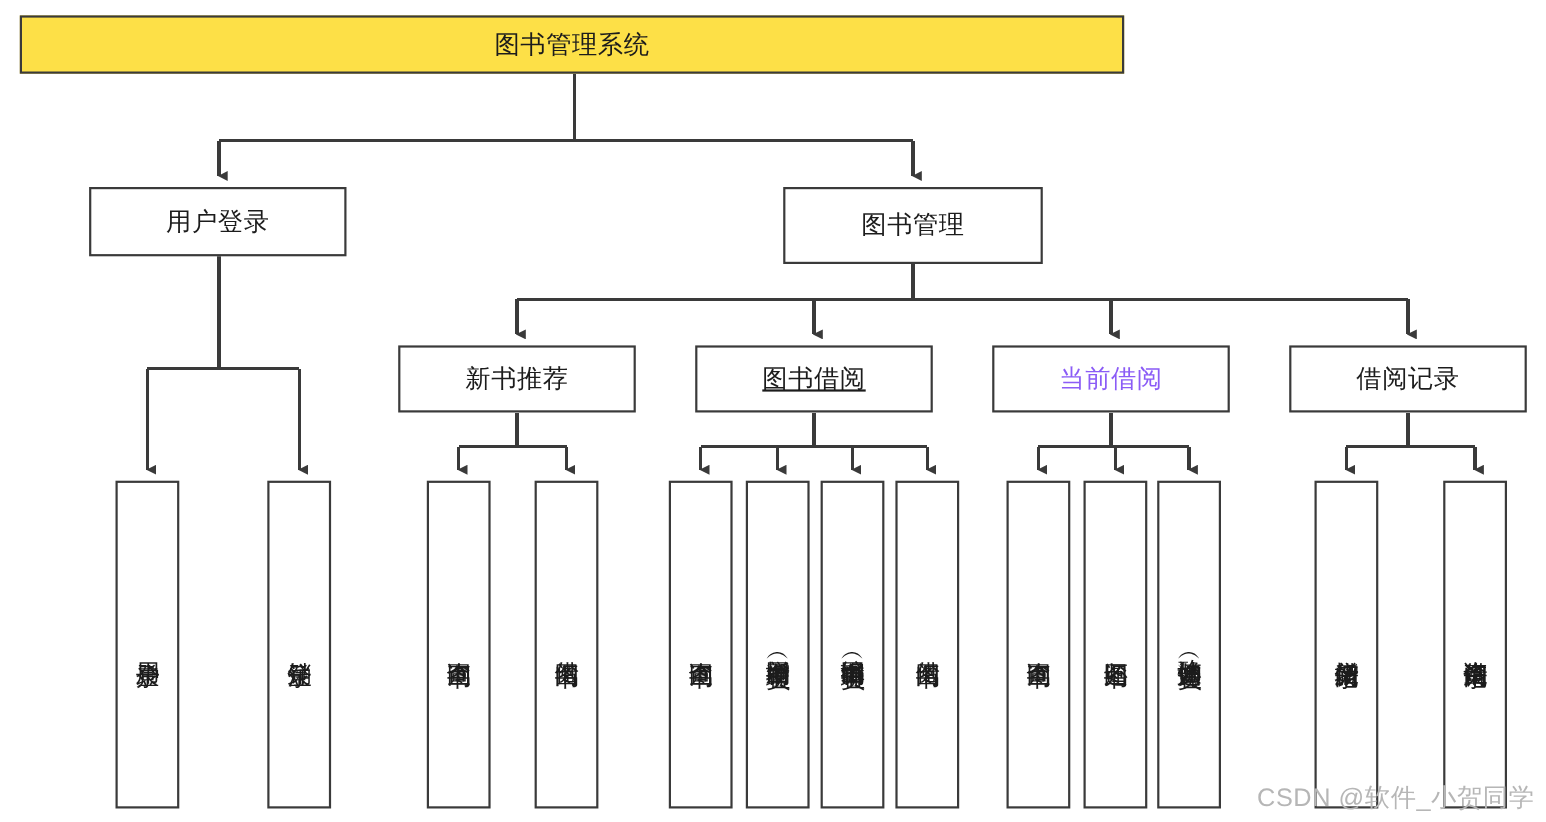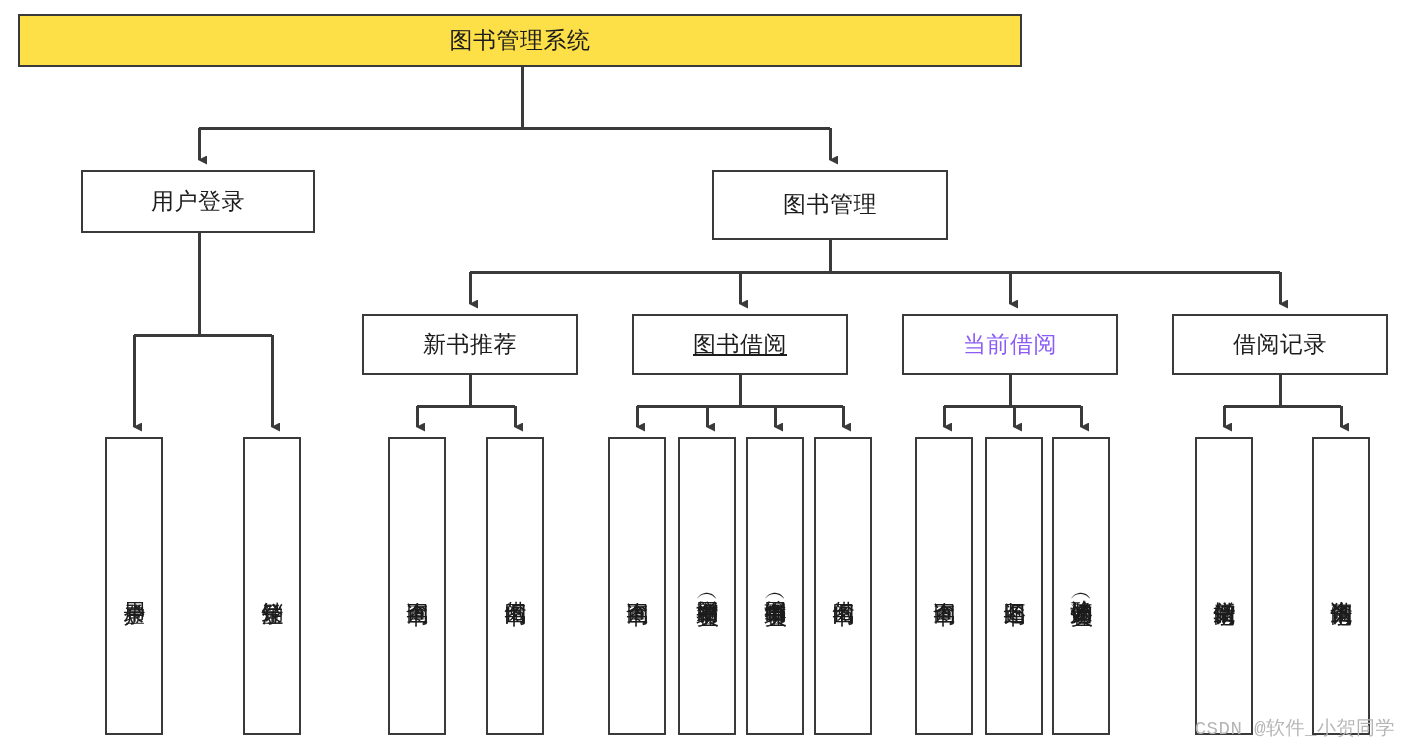--- a/index.html
+++ b/index.html
@@ -49,26 +49,25 @@
     writing-mode: vertical-rl;
     text-orientation: upright;
     letter-spacing: 1px;
     white-space: nowrap;
     display: block;
   }
   .watermark {
     position: absolute;
     right: 10px;
     bottom: 6px;
-    font-size: 19px;
+    font-size: 23px;
     color: #b6b6b6;
     white-space: nowrap;
     pointer-events: none;
     letter-spacing: 0.5px;
-    font-family: Liberation Mono, monospace;
   }
 </style>
 </head>
 <body>
 
 <div id="diagram-root" style="background: rgb(255, 255, 255);">
 
   <svg id="diagram-svg" viewBox="0 0 1405 747">
     <defs>
       <marker id="arrowhead" markerWidth="9" markerHeight="9" refX="4.5" refY="8" orient="auto" markerUnits="userSpaceOnUse">

